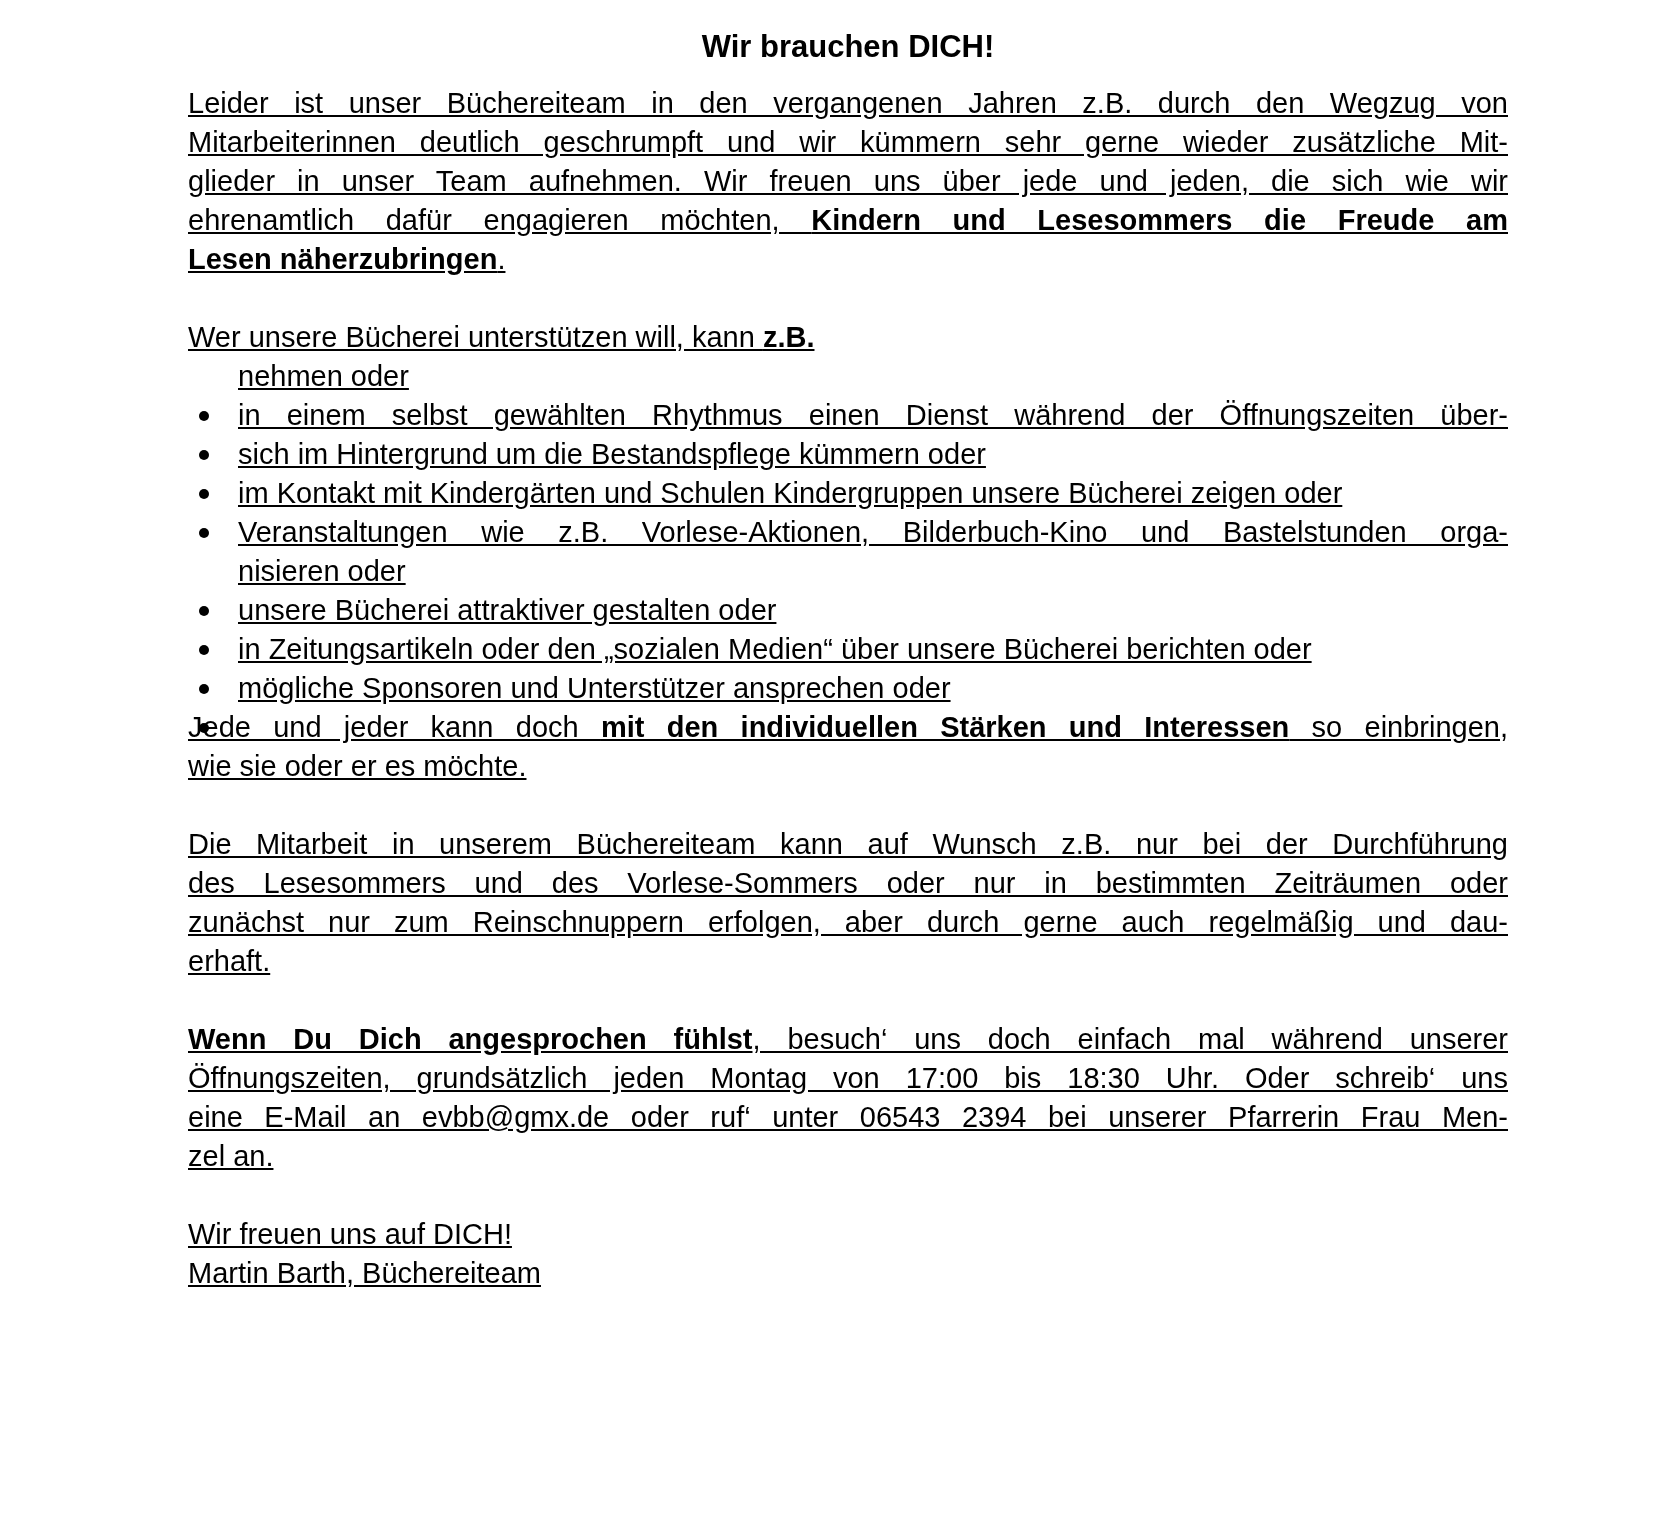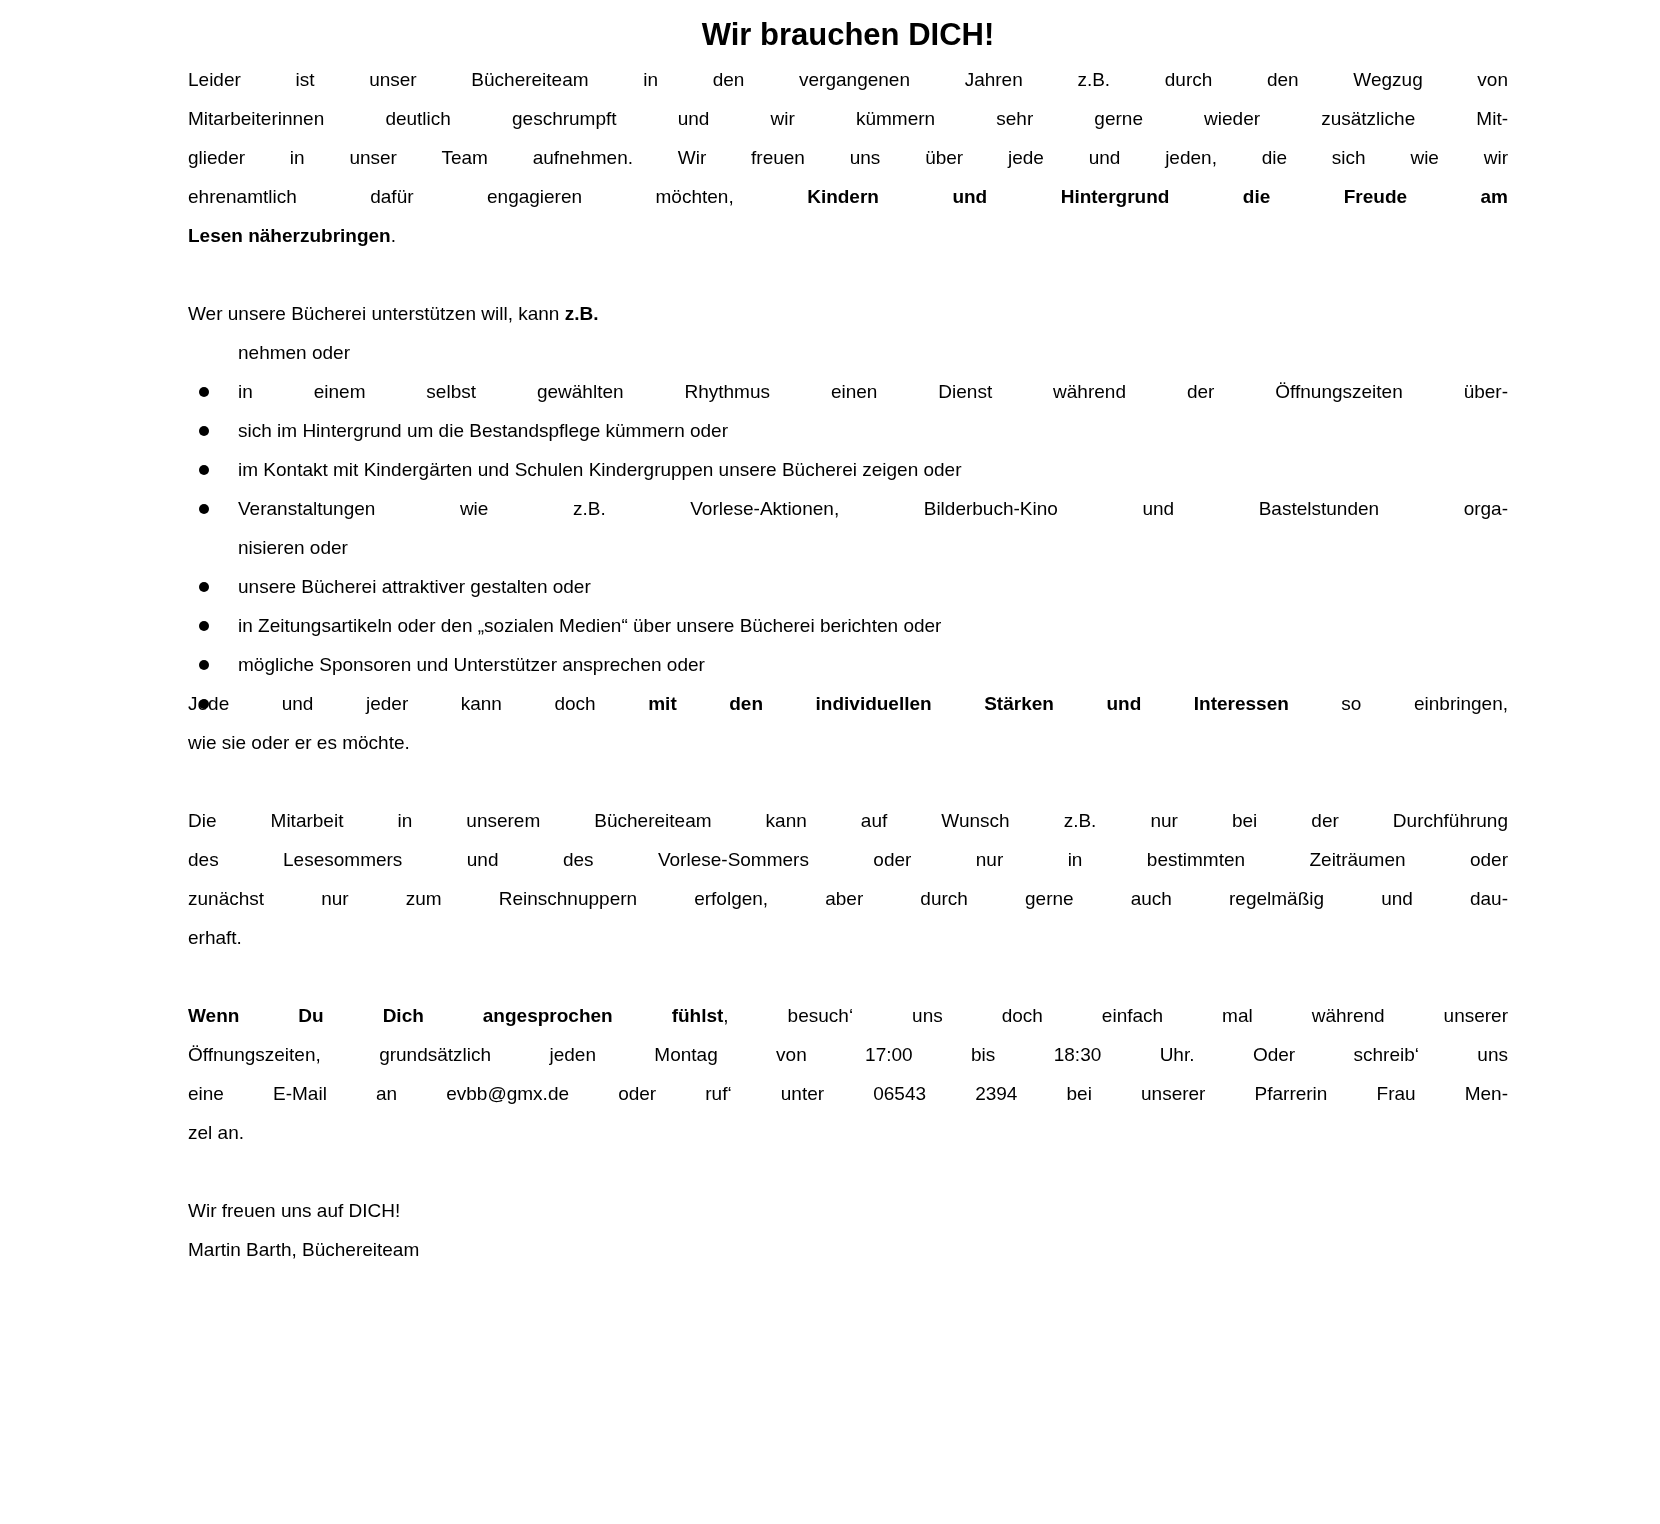--- a/index.html
+++ b/index.html
@@ -13,33 +13,34 @@
   .page {
     box-sizing: border-box;
     width: 1660px;
     min-height: 1524px;
     padding: 10px 152px 0 188px;
     background: #ffffff;
     color: #000000;
     font-family: "Liberation Sans", "DejaVu Sans", sans-serif;
   }
   .doc-title {
-    margin: 4px;
+    margin: 16px;
     font-size: 31px;
     line-height: 42px;
     font-weight: bold;
     text-align: center;
   }
   .doc-body { }
   .gap { height: 39px; }
   .line {
     position: relative;
-    font-size: 19px;
+    font-size: 29px;
     line-height: 39px;
     white-space: normal;
+    text-decoration: underline;
   }
   .line.just {
     text-align: justify;
     text-align-last: justify;
     -moz-text-align-last: justify;
     text-justify: inter-word;
   }
   .line.indent { padding-left: 50px; }
   .bullet {
     position: absolute;
@@ -55,21 +56,21 @@
 </head>
 <body>
 
 <div class="page">
   <h1 class="doc-title">Wir brauchen DICH!</h1>
   <div class="doc-body">
       <div class="block">
         <div class="line just"><span>Leider ist unser Büchereiteam in den vergangenen Jahren z.B. durch den Wegzug von</span></div>
         <div class="line just"><span>Mitarbeiterinnen deutlich geschrumpft und wir kümmern sehr gerne wieder zusätzliche Mit-</span></div>
         <div class="line just"><span>glieder in unser Team aufnehmen. Wir freuen uns über jede und jeden, die sich wie wir</span></div>
-        <div class="line just"><span>ehrenamtlich dafür engagieren möchten, </span><b>Kindern und Hintergrund die Freude am</b></div>
+        <div class="line just"><span>ehrenamtlich dafür engagieren möchten, </span><b>Kindern und Lesesommers die Freude am</b></div>
         <div class="line"><b>Lesen näherzubringen</b><span>.</span></div>
       </div>
       <div class="gap"></div>
       <div class="block">
         <div class="line"><span>Wer unsere Bücherei unterstützen will, kann </span><b>z.B.</b></div>
         <div class="line indent"><span>nehmen oder</span></div>
         <div class="line just indent"><span class="bullet"></span><span>in einem selbst gewählten Rhythmus einen Dienst während der Öffnungszeiten über-</span></div>
         <div class="line indent"><span class="bullet"></span><span>sich im Hintergrund um die Bestandspflege kümmern oder</span></div>
         <div class="line indent"><span class="bullet"></span><span>im Kontakt mit Kindergärten und Schulen Kindergruppen unsere Bücherei zeigen oder</span></div>
         <div class="line just indent"><span class="bullet"></span><span>Veranstaltungen wie z.B. Vorlese-Aktionen, Bilderbuch-Kino und Bastelstunden orga-</span></div>

